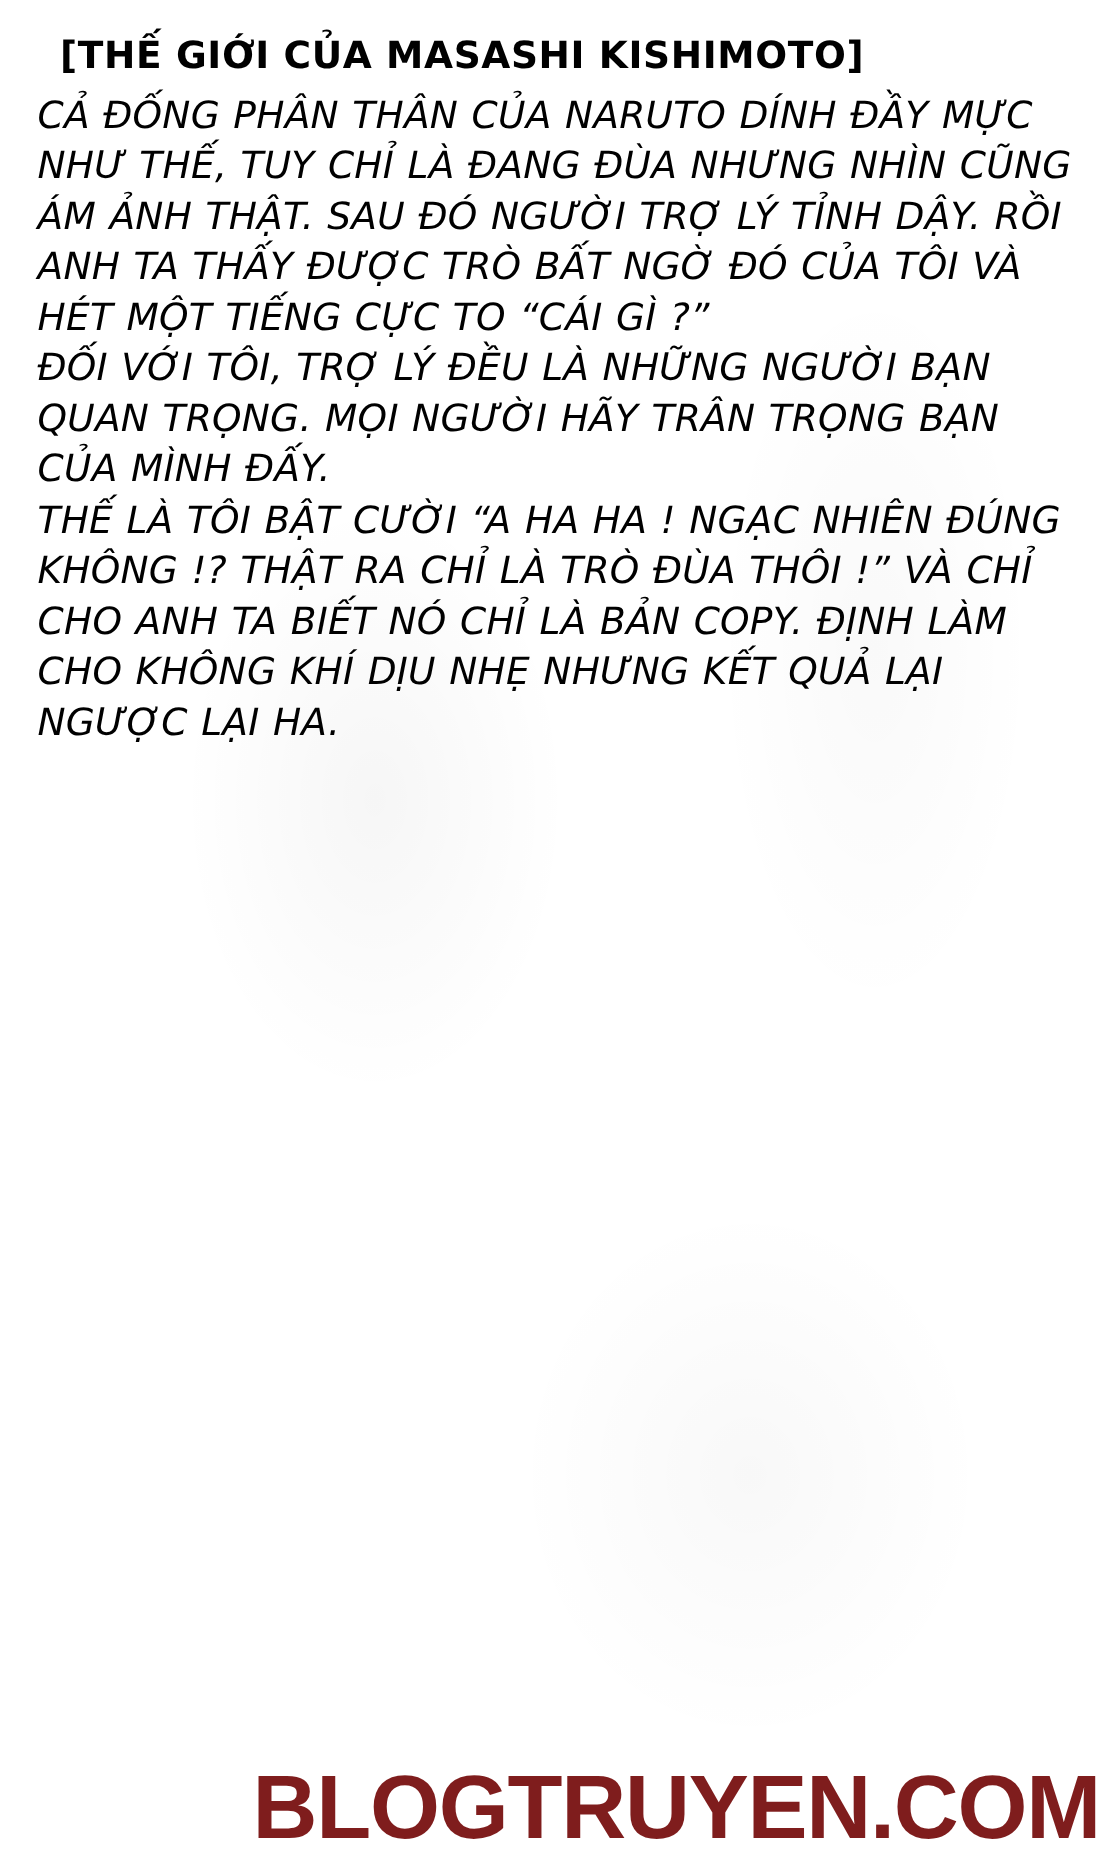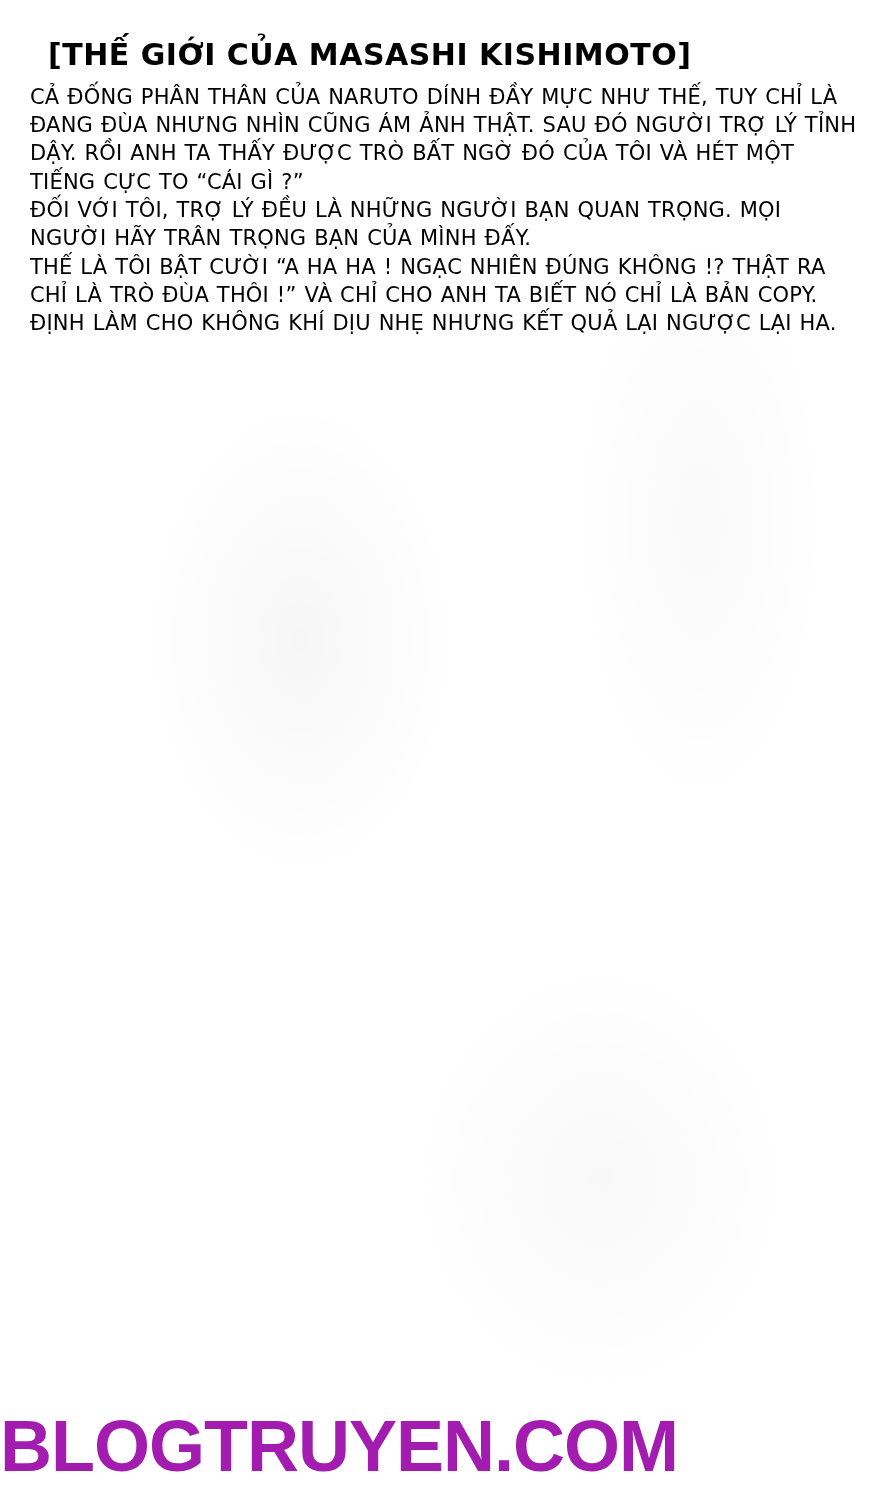--- a/index.html
+++ b/index.html
@@ -29,21 +29,21 @@
   }
 
   .page {
     position: absolute;
     inset: 0;
   }
 
   .content {
     position: absolute;
     left: 30px;
-    top: 38px;
+    top: 28px;
     width: 830px;
   }
 
   .title {
     font-size: 30px;
     font-weight: bold;
     letter-spacing: 0.5px;
     line-height: 1.15;
     margin: 0 0 10px 18px;
     white-space: nowrap;
@@ -51,38 +51,39 @@
 
   .subtitle {
     font-size: 22px;
     font-weight: bold;
     letter-spacing: 0.6px;
     line-height: 1.2;
     margin: 0 0 34px 0;
   }
 
   .body-text p {
-    font-size: 21px;
+    font-size: 30px;
     line-height: 1.35;
     margin: 0;
     letter-spacing: 0.2px;
     word-spacing: 1px;
+    font-style: italic;
   }
 
   .para-gap {
     margin-top: 0 !important;
   }
 
   .watermark {
     position: absolute;
     left: 0;
     right: 0;
     bottom: 18px;
-    text-align: left;
-    color: #a21caf;
+    text-align: right;
+    color: #7f1d1d;
     font-family: "Liberation Sans", sans-serif;
     font-size: 72px;
     font-weight: bold;
     letter-spacing: -1px;
     line-height: 1;
   }
 </style>
 </head>
 <body>
 

